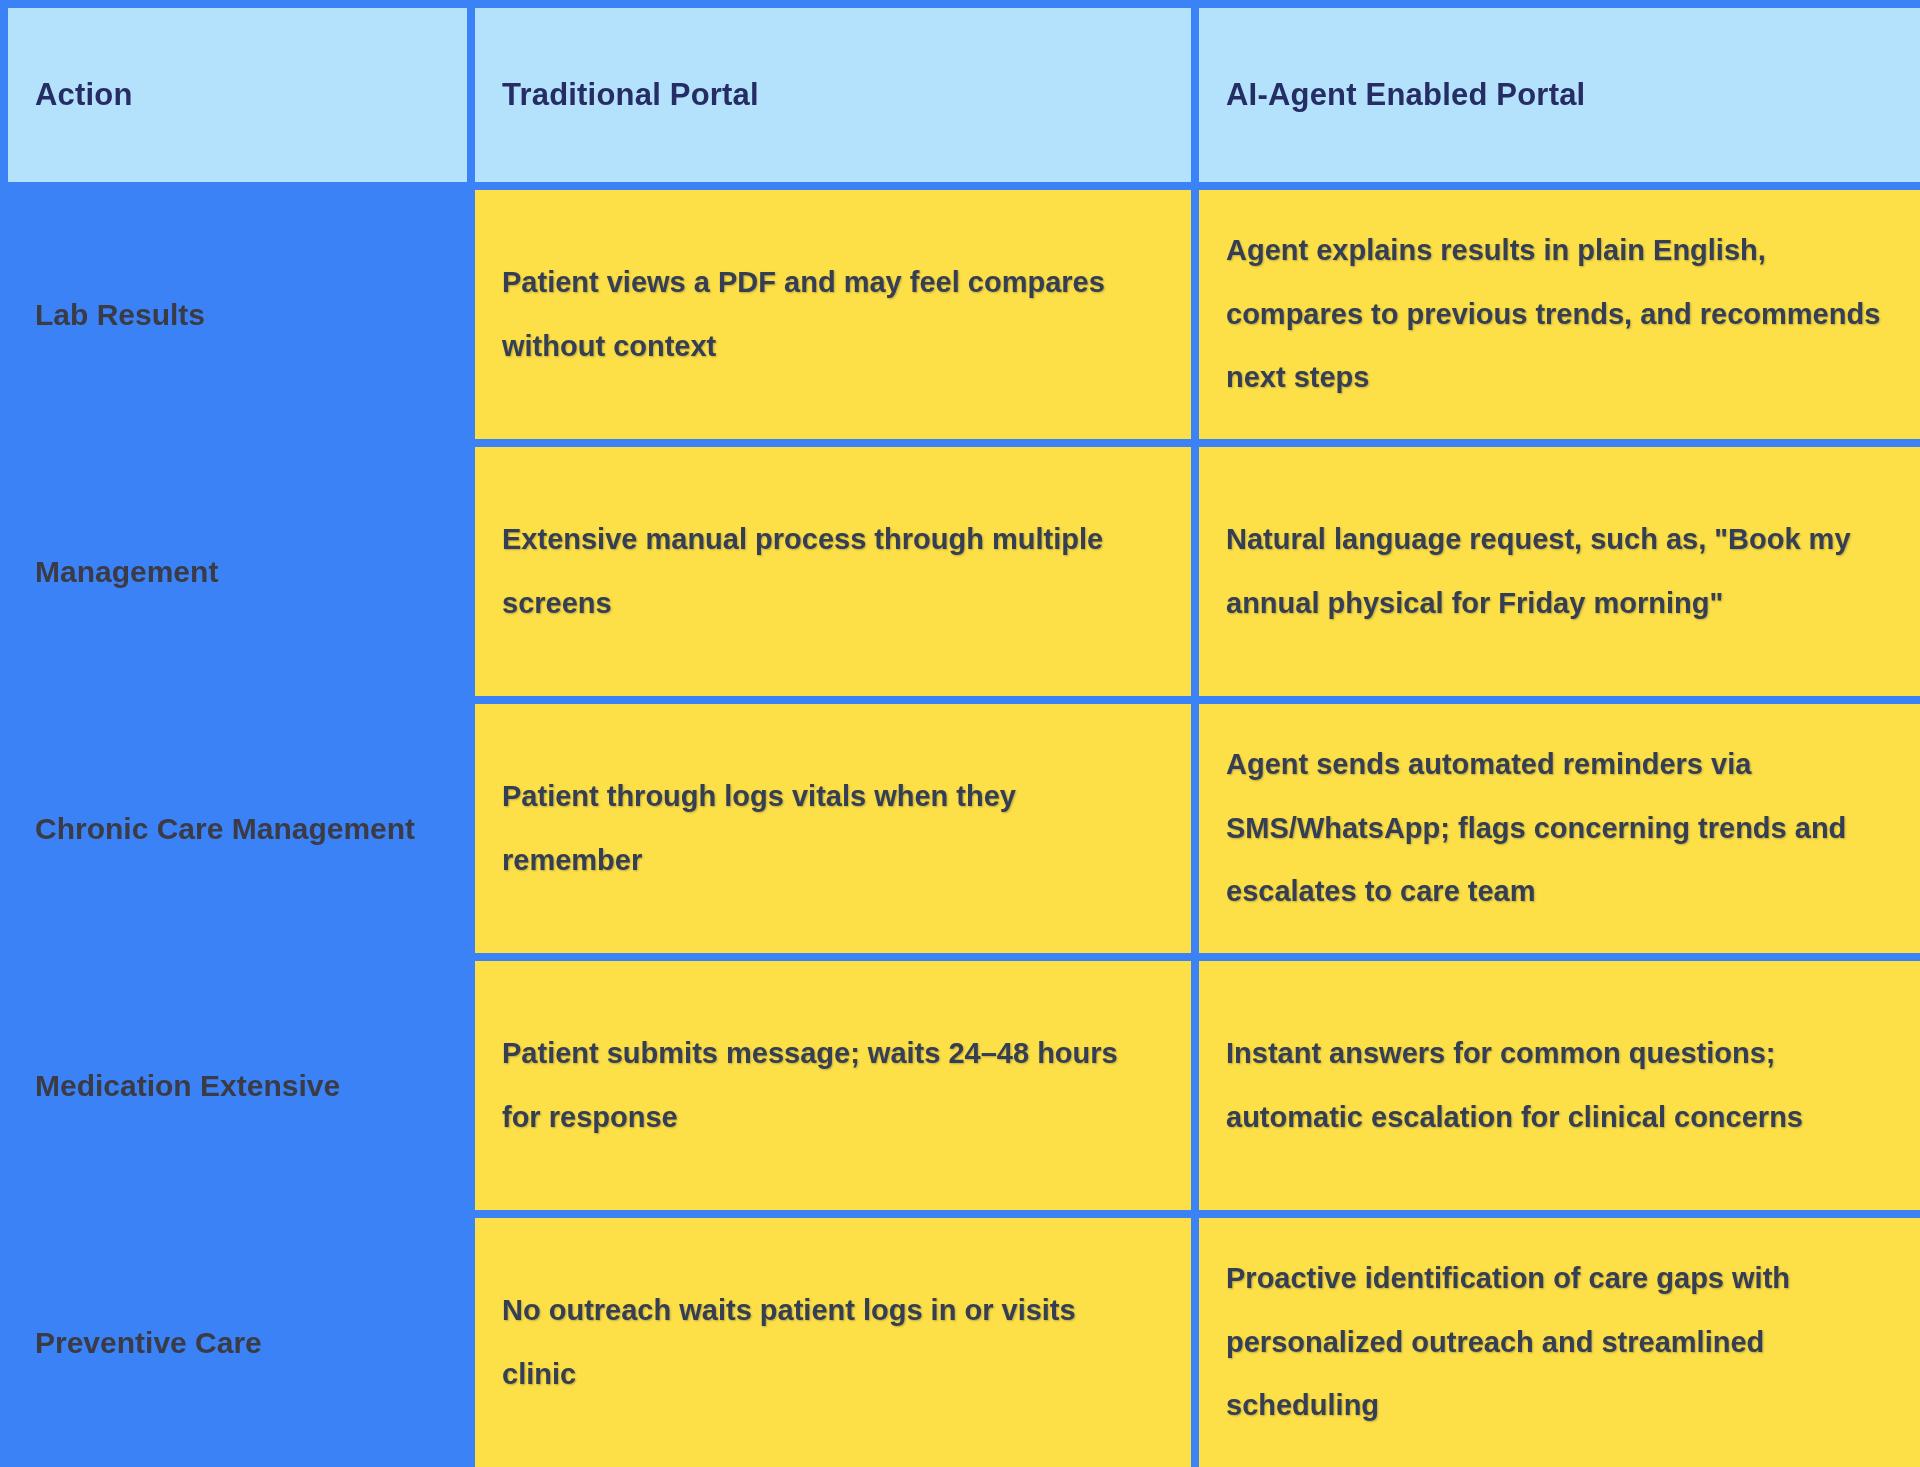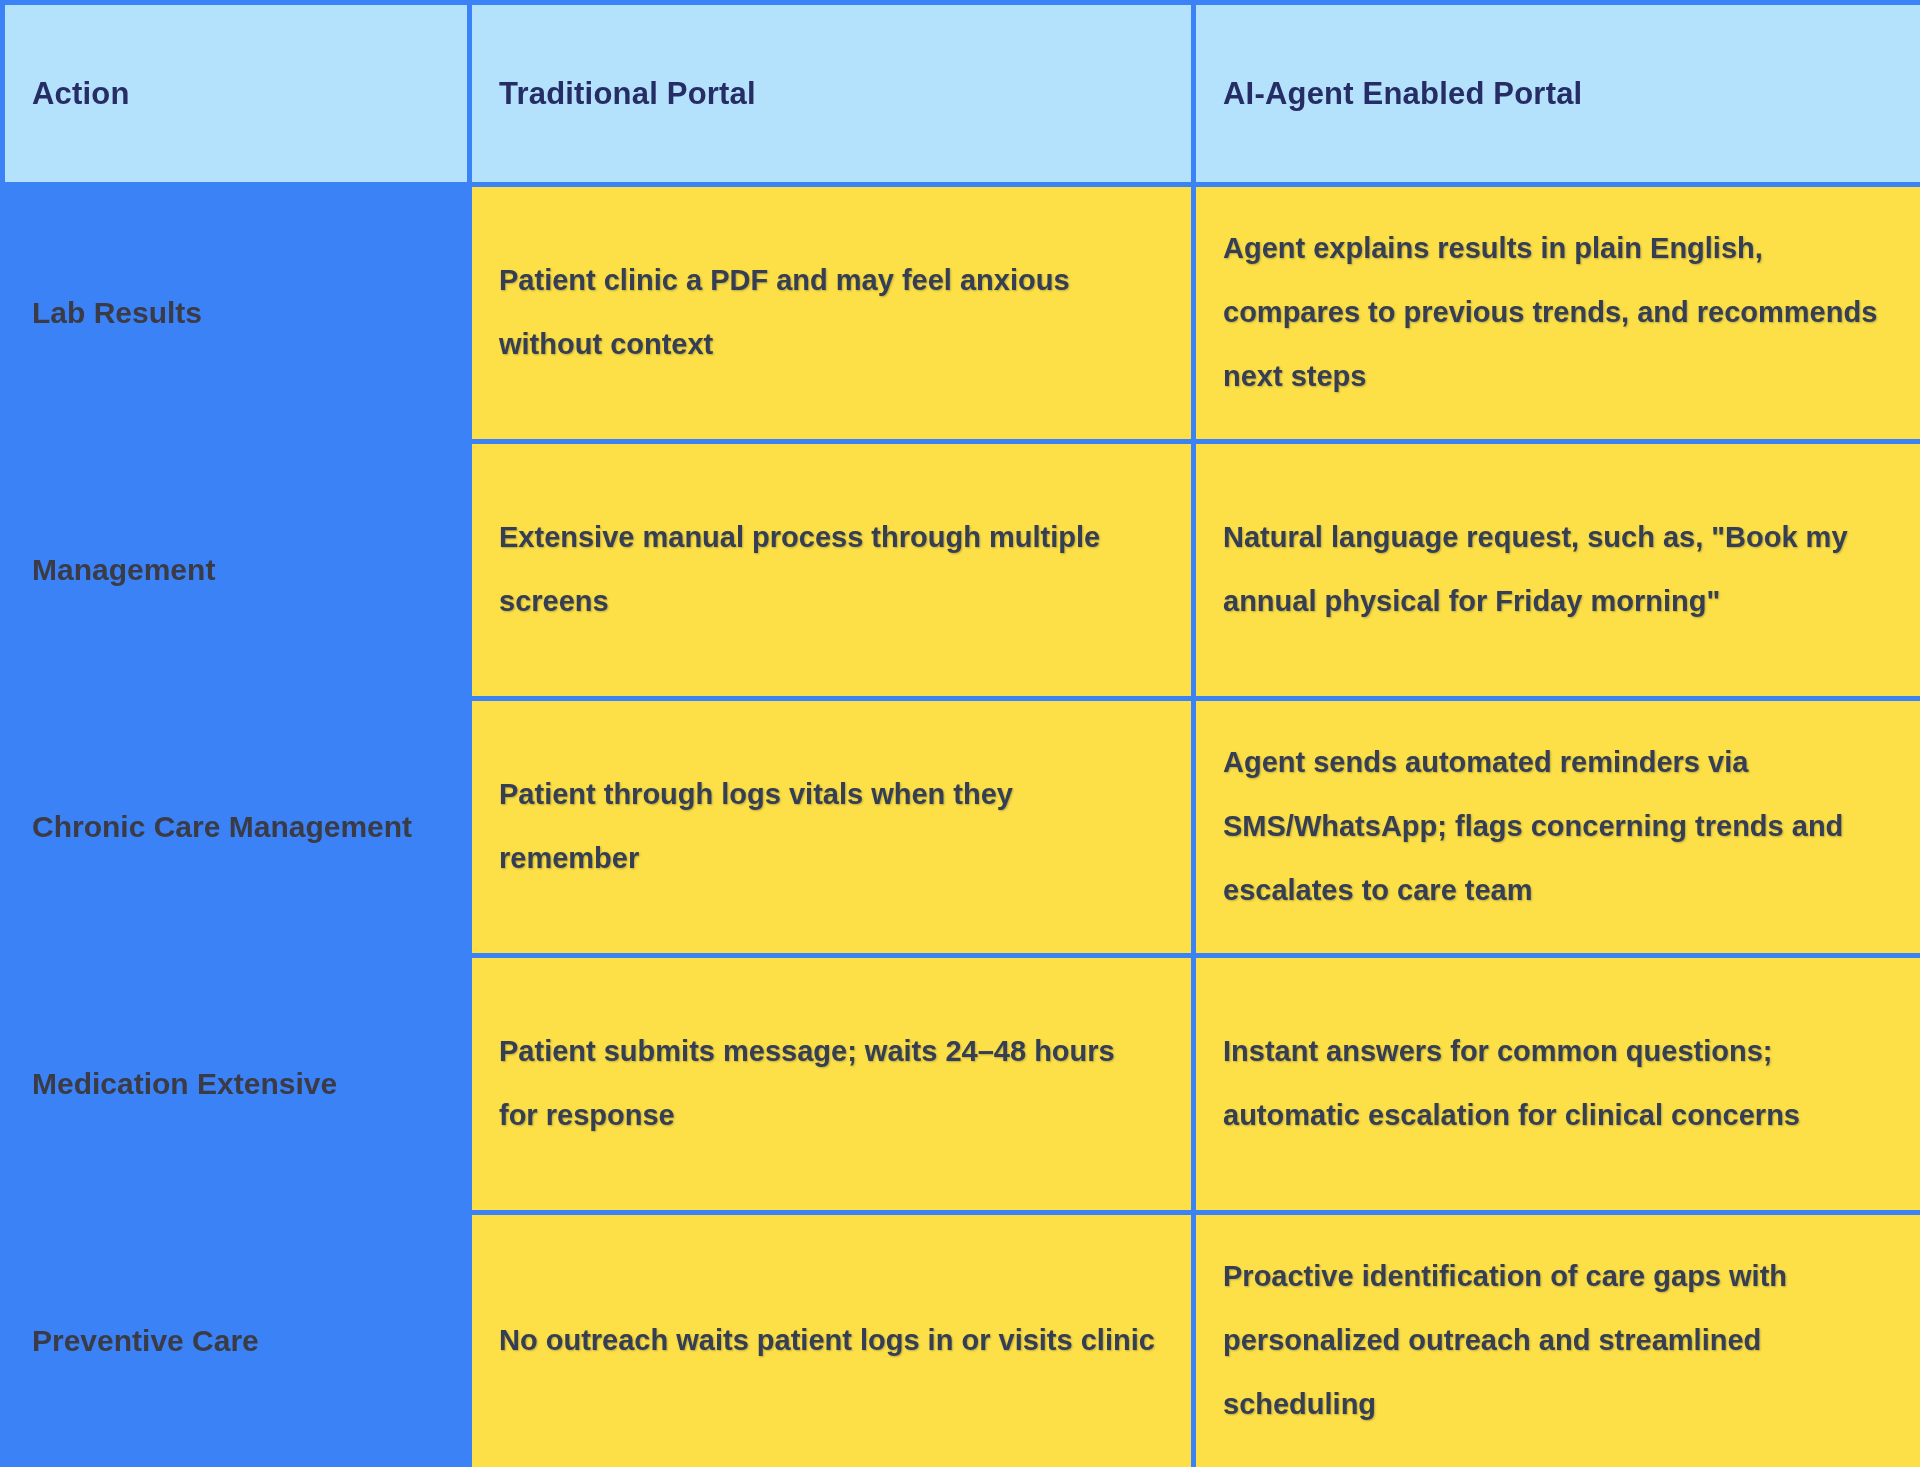--- a/index.html
+++ b/index.html
@@ -10,21 +10,21 @@
     font-family: "Liberation Sans", sans-serif;
   }
   table.compare {
     width: 1920px;
     height: 1467px;
     border-collapse: collapse;
     table-layout: fixed;
   }
   table.compare th,
   table.compare td {
-    border: 5px solid #3b82f6;
+    border: 8px solid #3b82f6;
     vertical-align: middle;
     text-align: left;
     padding: 10px 36px 10px 27px;
   }
   col.c-action  { width: 467px; }
   col.c-trad    { width: 724px; }
   col.c-ai      { width: 729px; }
 
   tr.head-row { height: 182px; }
   tr.body-row { height: 257px; }
@@ -64,21 +64,21 @@
   <thead>
     <tr class="head-row">
       <th class="head-cell">Action</th>
       <th class="head-cell">Traditional Portal</th>
       <th class="head-cell">AI-Agent Enabled Portal</th>
     </tr>
   </thead>
   <tbody>
     <tr class="body-row">
       <td class="action-cell">Lab Results</td>
-      <td class="portal-cell">Patient clinic a PDF and may feel anxious without context</td>
+      <td class="portal-cell">Patient views a PDF and may feel compares without context</td>
       <td class="portal-cell">Agent explains results in plain English, compares to previous trends, and recommends next steps</td>
     </tr>
     <tr class="body-row">
       <td class="action-cell">Management</td>
       <td class="portal-cell">Extensive manual process through multiple screens</td>
       <td class="portal-cell">Natural language request, such as, "Book my annual physical for Friday morning"</td>
     </tr>
     <tr class="body-row">
       <td class="action-cell">Chronic Care Management</td>
       <td class="portal-cell">Patient through logs vitals when they remember</td>

